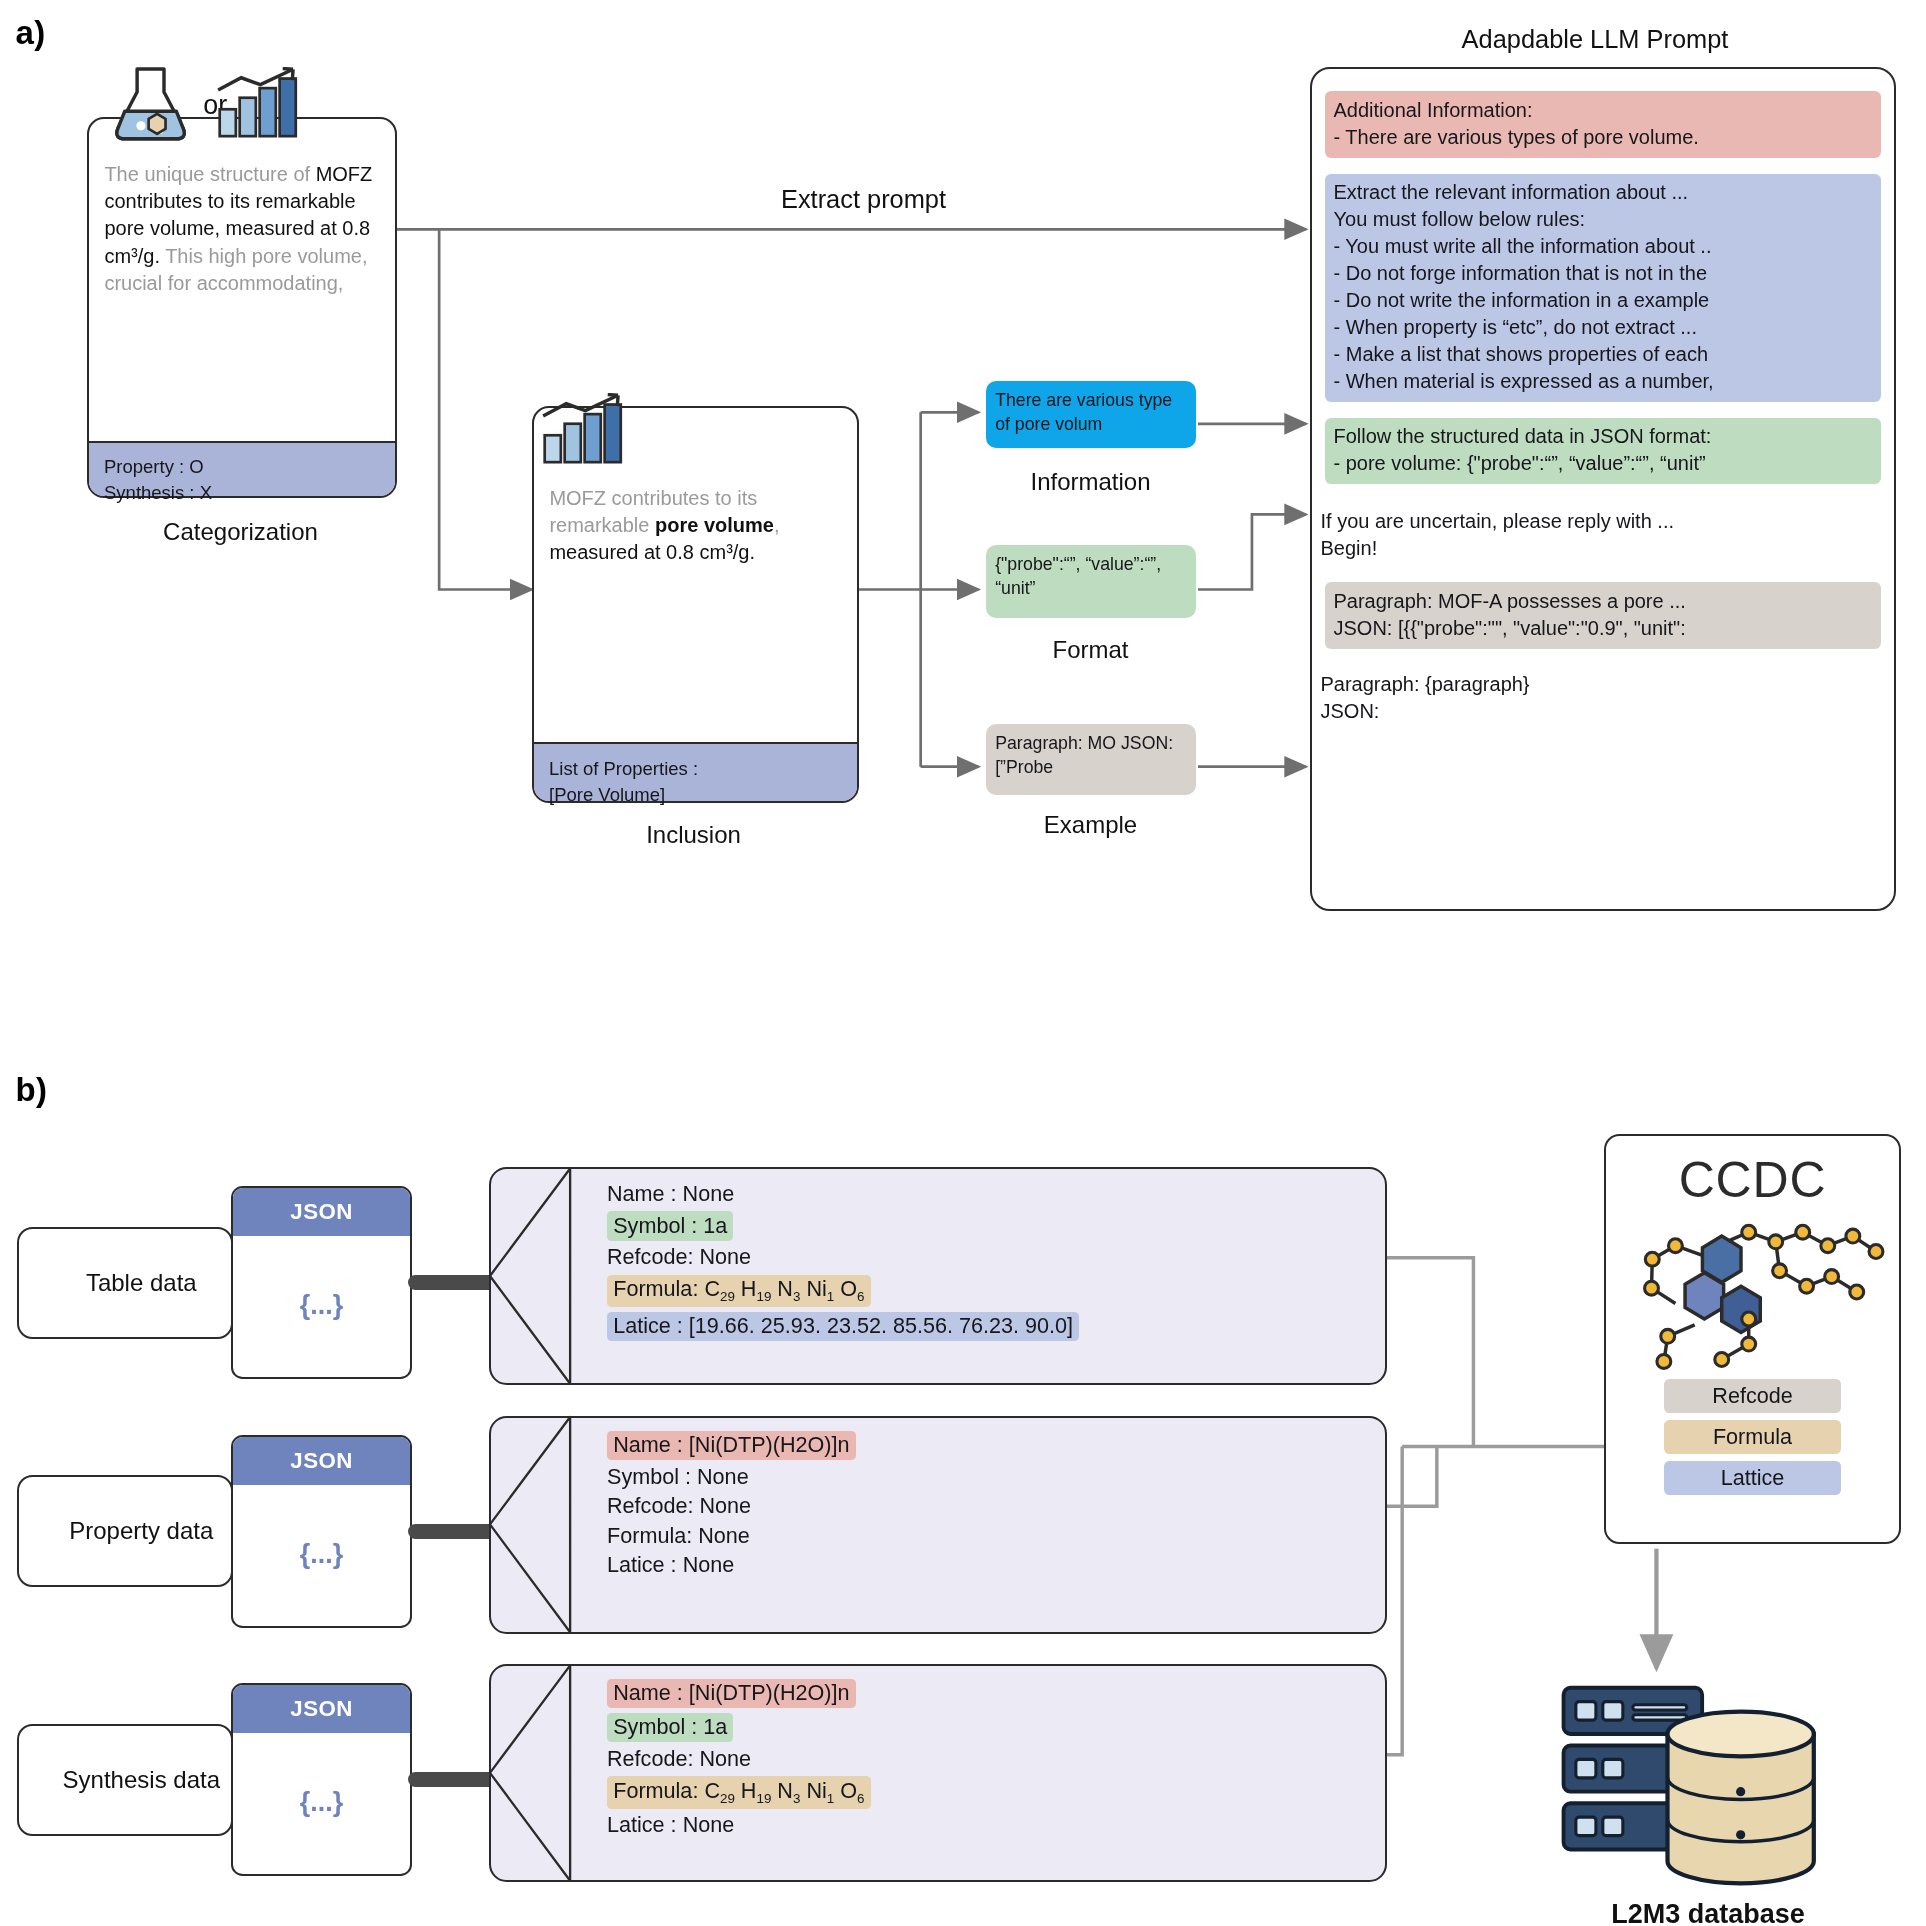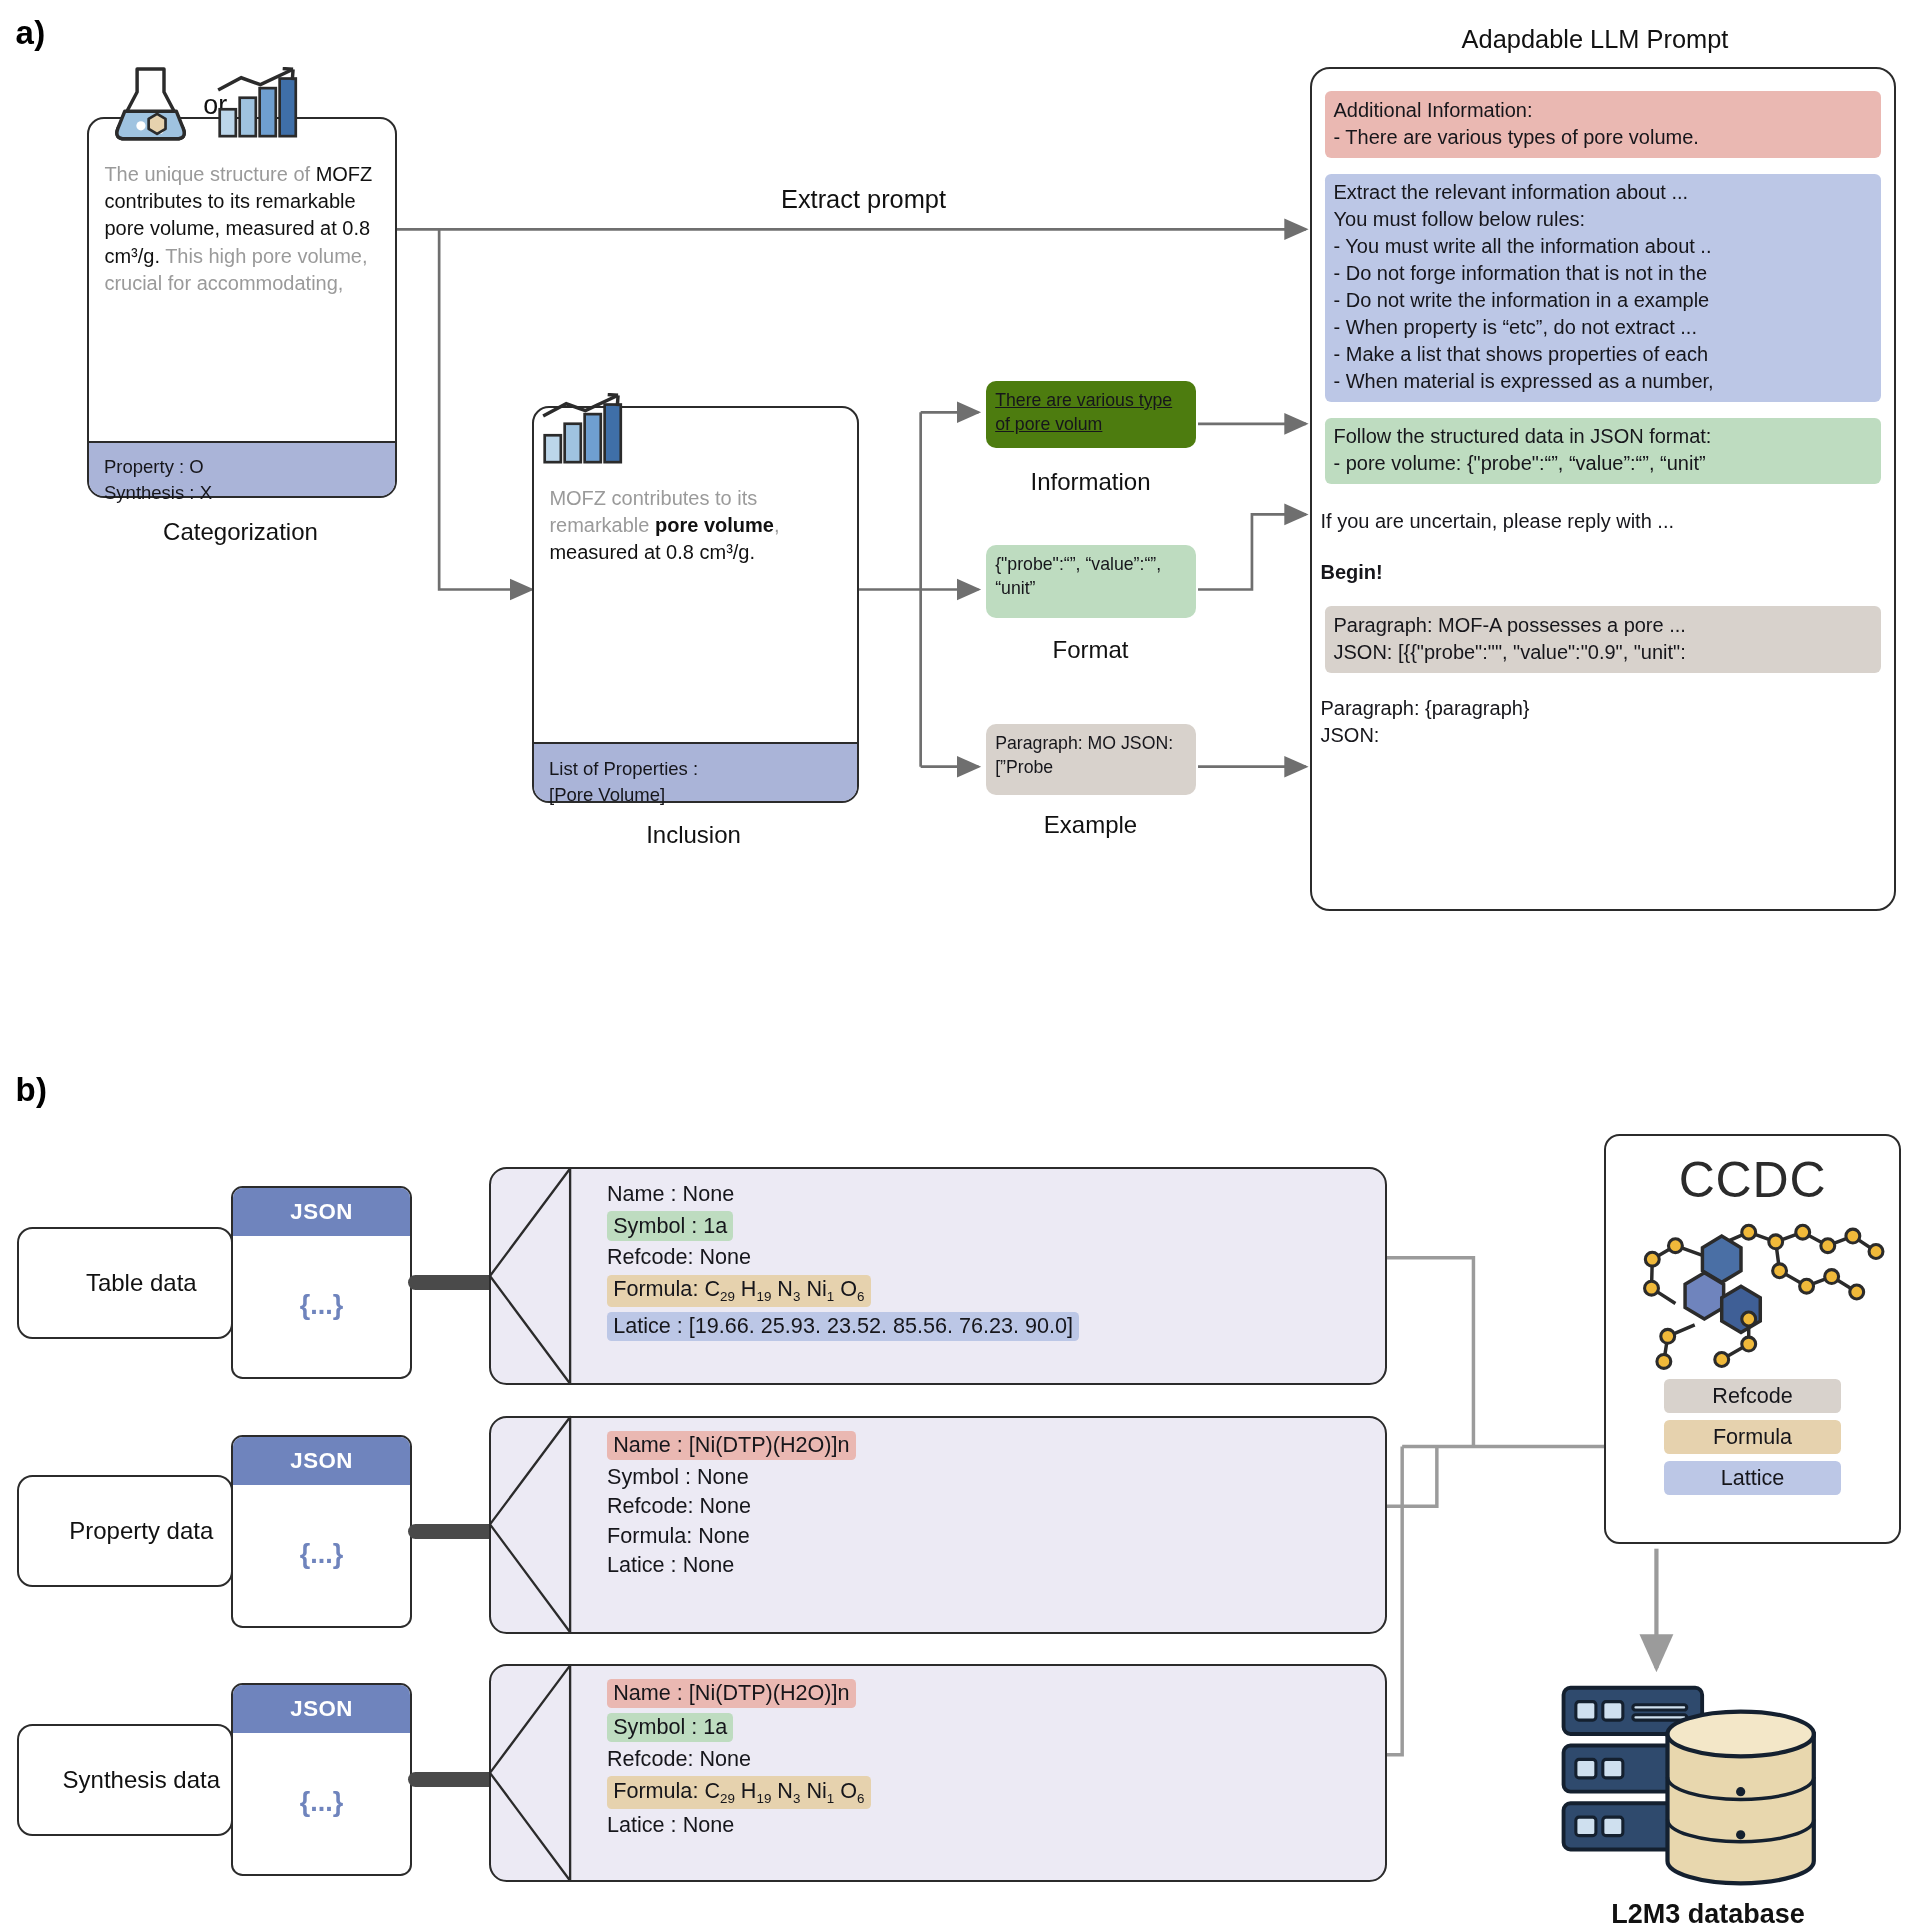--- a/index.html
+++ b/index.html
@@ -97,21 +97,21 @@
   }
 
   .mini {
     border-radius: 10px;
     box-sizing: border-box;
     font-size: 17.7px;
     line-height: 1.35;
     color: #16161b;
     padding: 7.7px 9.2px;
   }
-  .mini.red   { background: #4d7c0f; text-decoration: underline; }
+  .mini.red   { background: #0ea5e9; }
   .mini.green { background: #bedcc0; }
   .mini.grey  { background: #d8d2cc; }
 
   
   svg.lines {
     position: absolute;
     left: 0; top: 0;
     width: 1928px;
     height: 1976px;
     pointer-events: none;
@@ -331,21 +331,21 @@
       <div>-  Make a list that shows properties of each</div>
       <div>-  When material is expressed as a number,</div>
     </div>
 
     <div class="chunk green" style="margin:16px 13px 0 13px;">
       <div>Follow the structured data in JSON format:</div>
       <div>-  pore volume: {"probe":“”, “value”:“”, “unit”</div>
     </div>
 
     <div class="plain" style="margin-top:24px;">If you are uncertain, please reply with ...</div>
-    <div class="plain" style="margin-top:24px;font-weight:bold;">Begin!</div>
+    <div class="plain" style="">Begin!</div>
 
     <div class="chunk grey" style="margin:20px 13px 0 13px;">
       <div>Paragraph: MOF-A possesses a pore ...</div>
       <div>JSON: [{{"probe":"", "value":"0.9", "unit":</div>
     </div>
 
     <div class="plain" style="margin-top:22.3px;">Paragraph: {paragraph}</div>
     <div class="plain">JSON:</div>
   </div>
 

